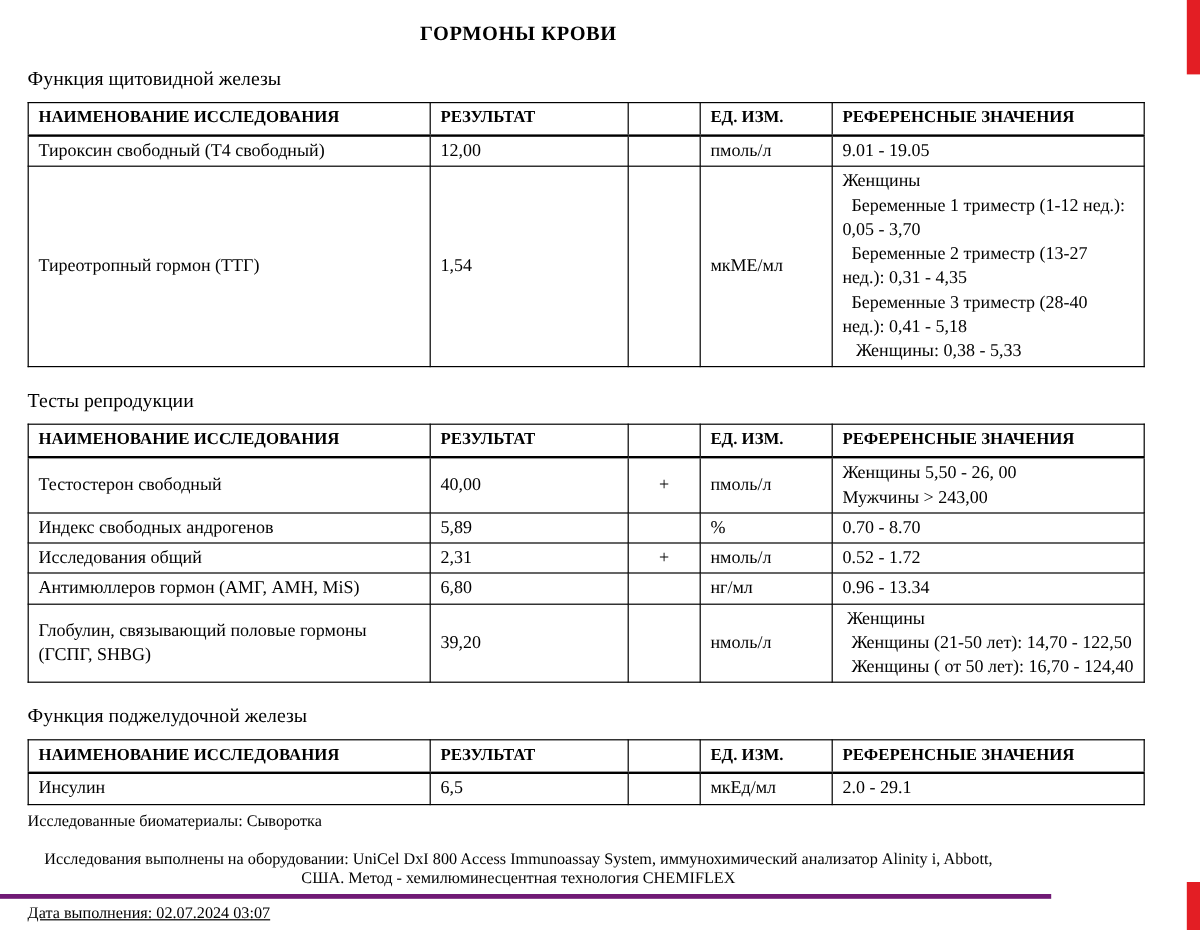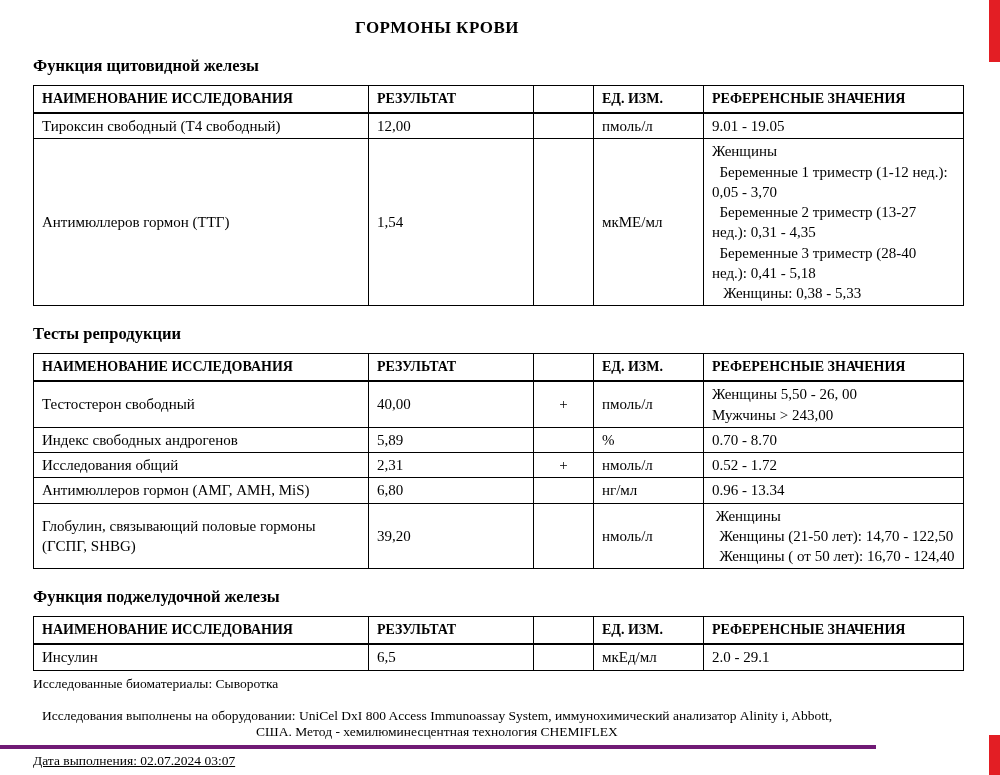--- a/index.html
+++ b/index.html
@@ -7,40 +7,40 @@
     padding: 0;
     width: 1000px;
     height: 775px;
     background: #ffffff;
     font-family: "Liberation Serif", serif;
     color: #000000;
     position: relative;
     overflow: hidden;
   }
   .page {
-    padding: 8px 35px 0 33px;
+    padding: 8px 35px 0 23px;
     box-sizing: border-box;
     width: 876px;
   }
   .red-bar {
     position: absolute;
     right: 0;
     width: 11px;
   }
   .red-bar.top { top: 0; height: 62px; }
   .red-bar.bottom { bottom: 0; height: 40px; }
   h1.title {
     text-align: center;
     font-size: 17px;
     font-weight: bold;
     margin: 10px 0 16px 0;
     letter-spacing: 0.5px;
   }
   .section-heading {
-    font-weight: bold;
+    font-weight: normal;
     font-size: 16.5px;
     margin: 18px 0 9px 0;
   }
   table {
     border-collapse: collapse;
     width: 930px;
     table-layout: fixed;
   }
   th, td {
     border: 1px solid #000;
@@ -103,21 +103,21 @@
           <tr>
             <td class="name">Тироксин свободный (Т4 свободный)</td>
             <td class="result">12,00</td>
             <td class="flag"></td>
             <td class="unit">пмоль/л</td>
             <td class="ref">
               <div>9.01 - 19.05</div>
             </td>
           </tr>
           <tr>
-            <td class="name">Антимюллеров гормон (ТТГ)</td>
+            <td class="name">Тиреотропный гормон (ТТГ)</td>
             <td class="result">1,54</td>
             <td class="flag"></td>
             <td class="unit">мкМЕ/мл</td>
             <td class="ref">
               <div>Женщины</div>
               <div>  Беременные 1 триместр (1-12 нед.): 0,05 - 3,70</div>
               <div>  Беременные 2 триместр (13-27 нед.): 0,31 - 4,35</div>
               <div>  Беременные 3 триместр (28-40 нед.): 0,41 - 5,18</div>
               <div>   Женщины: 0,38 - 5,33</div>
             </td>

